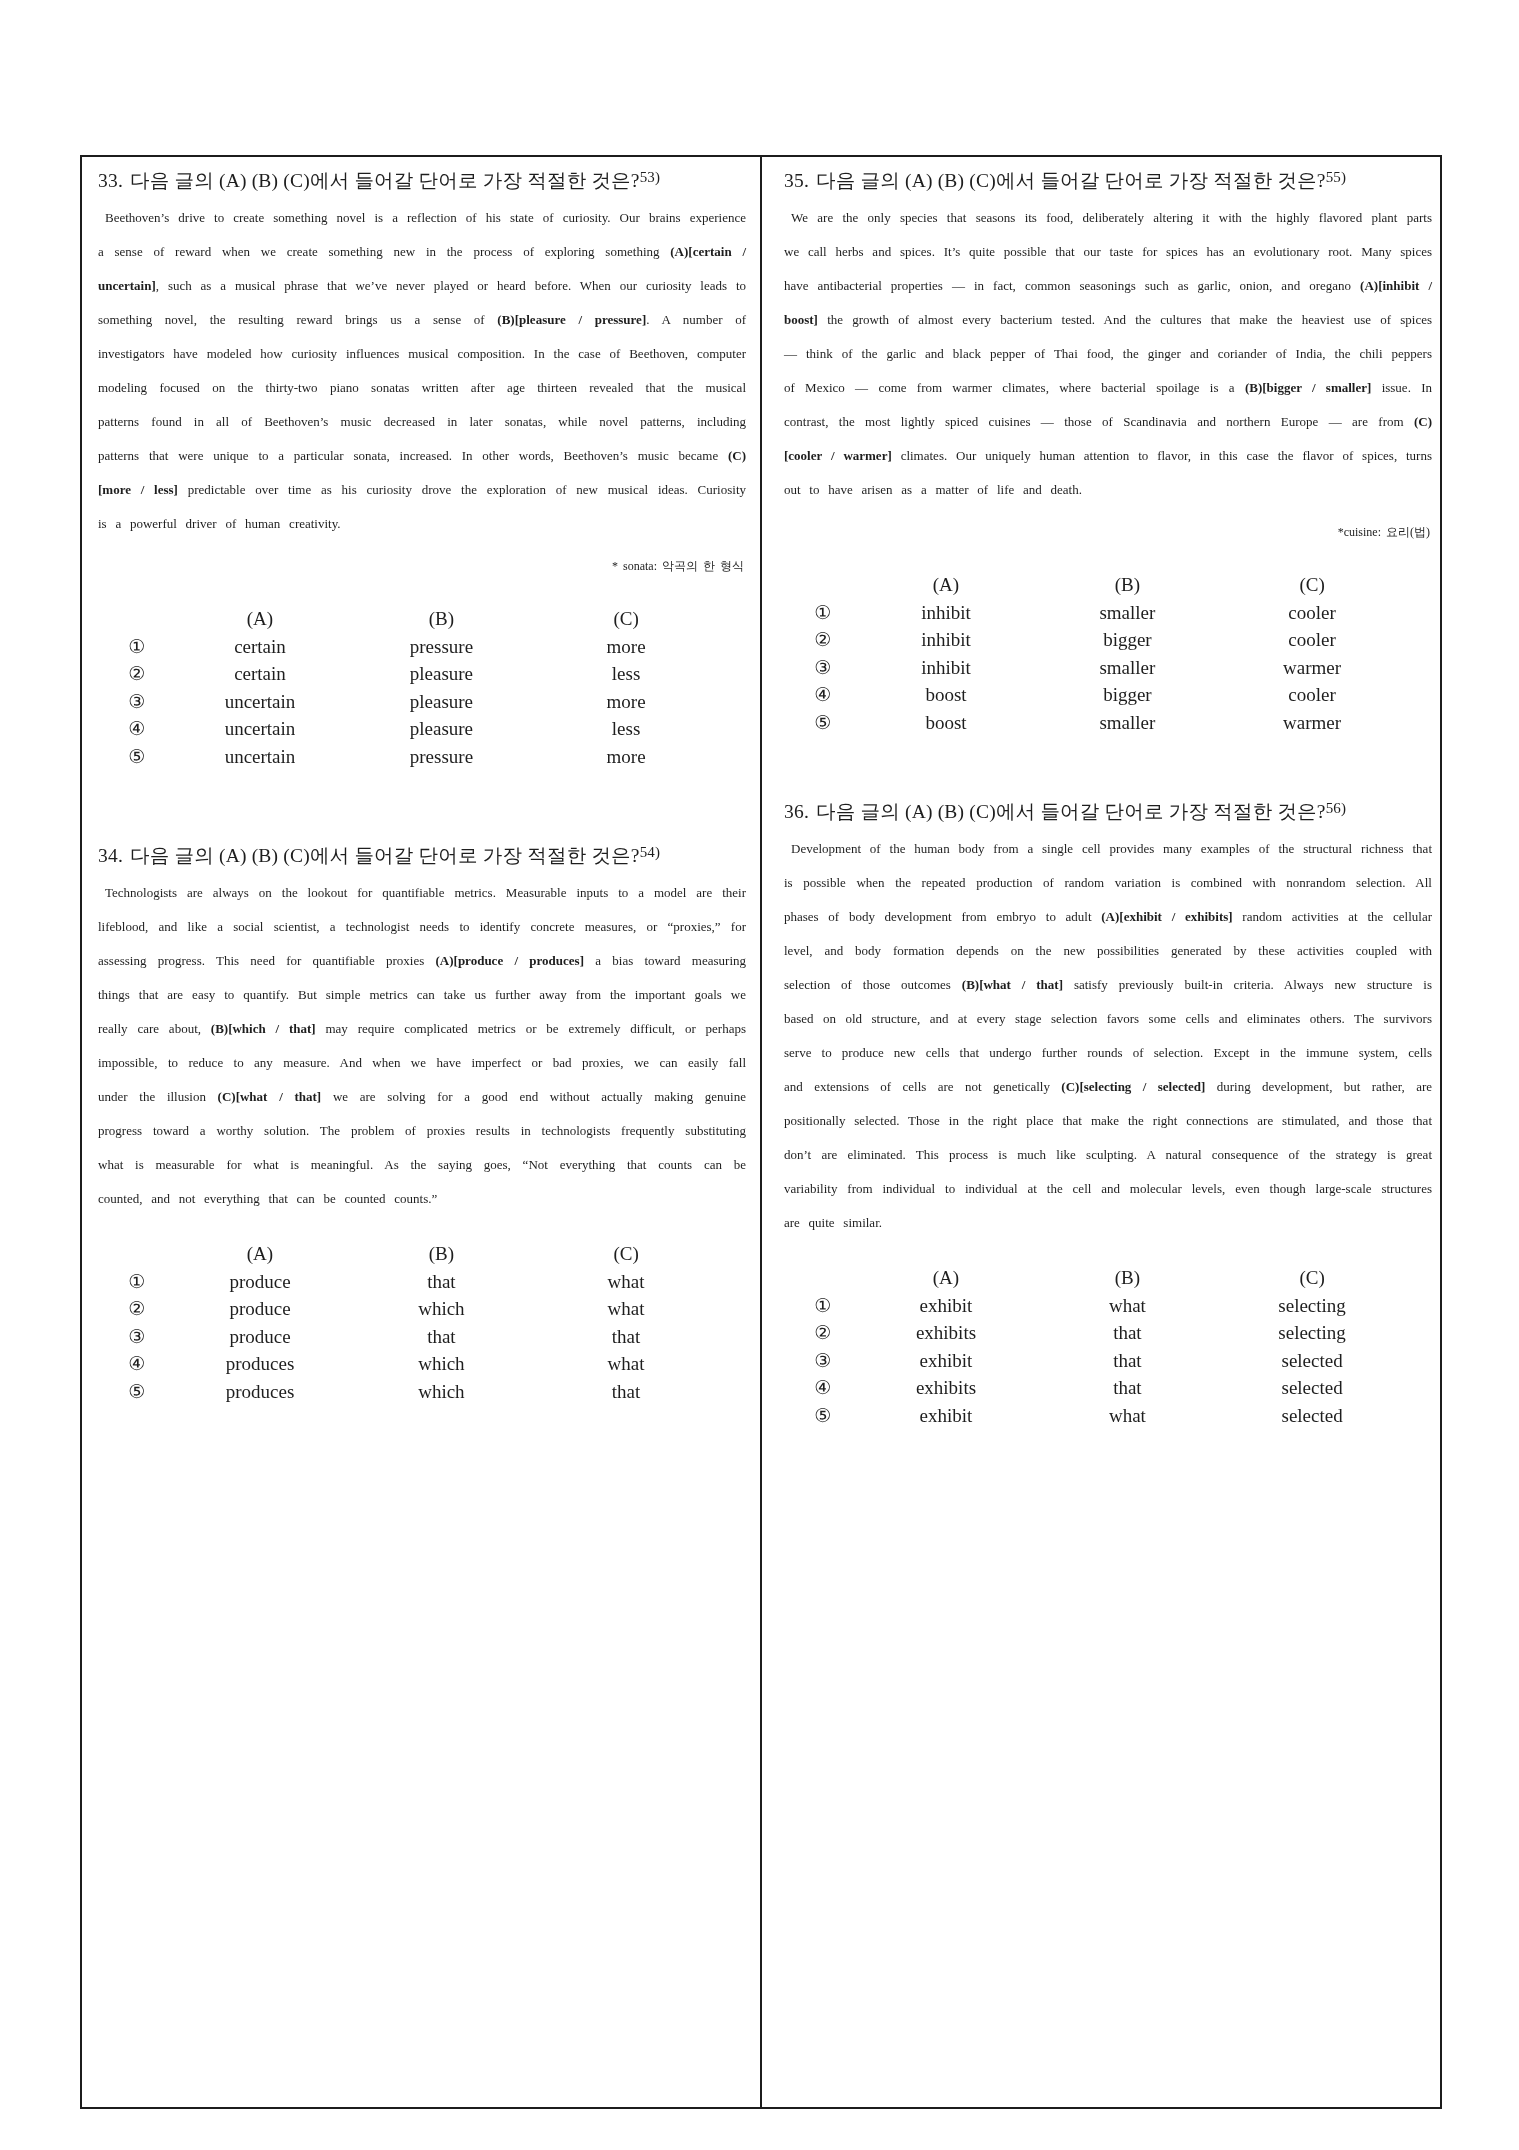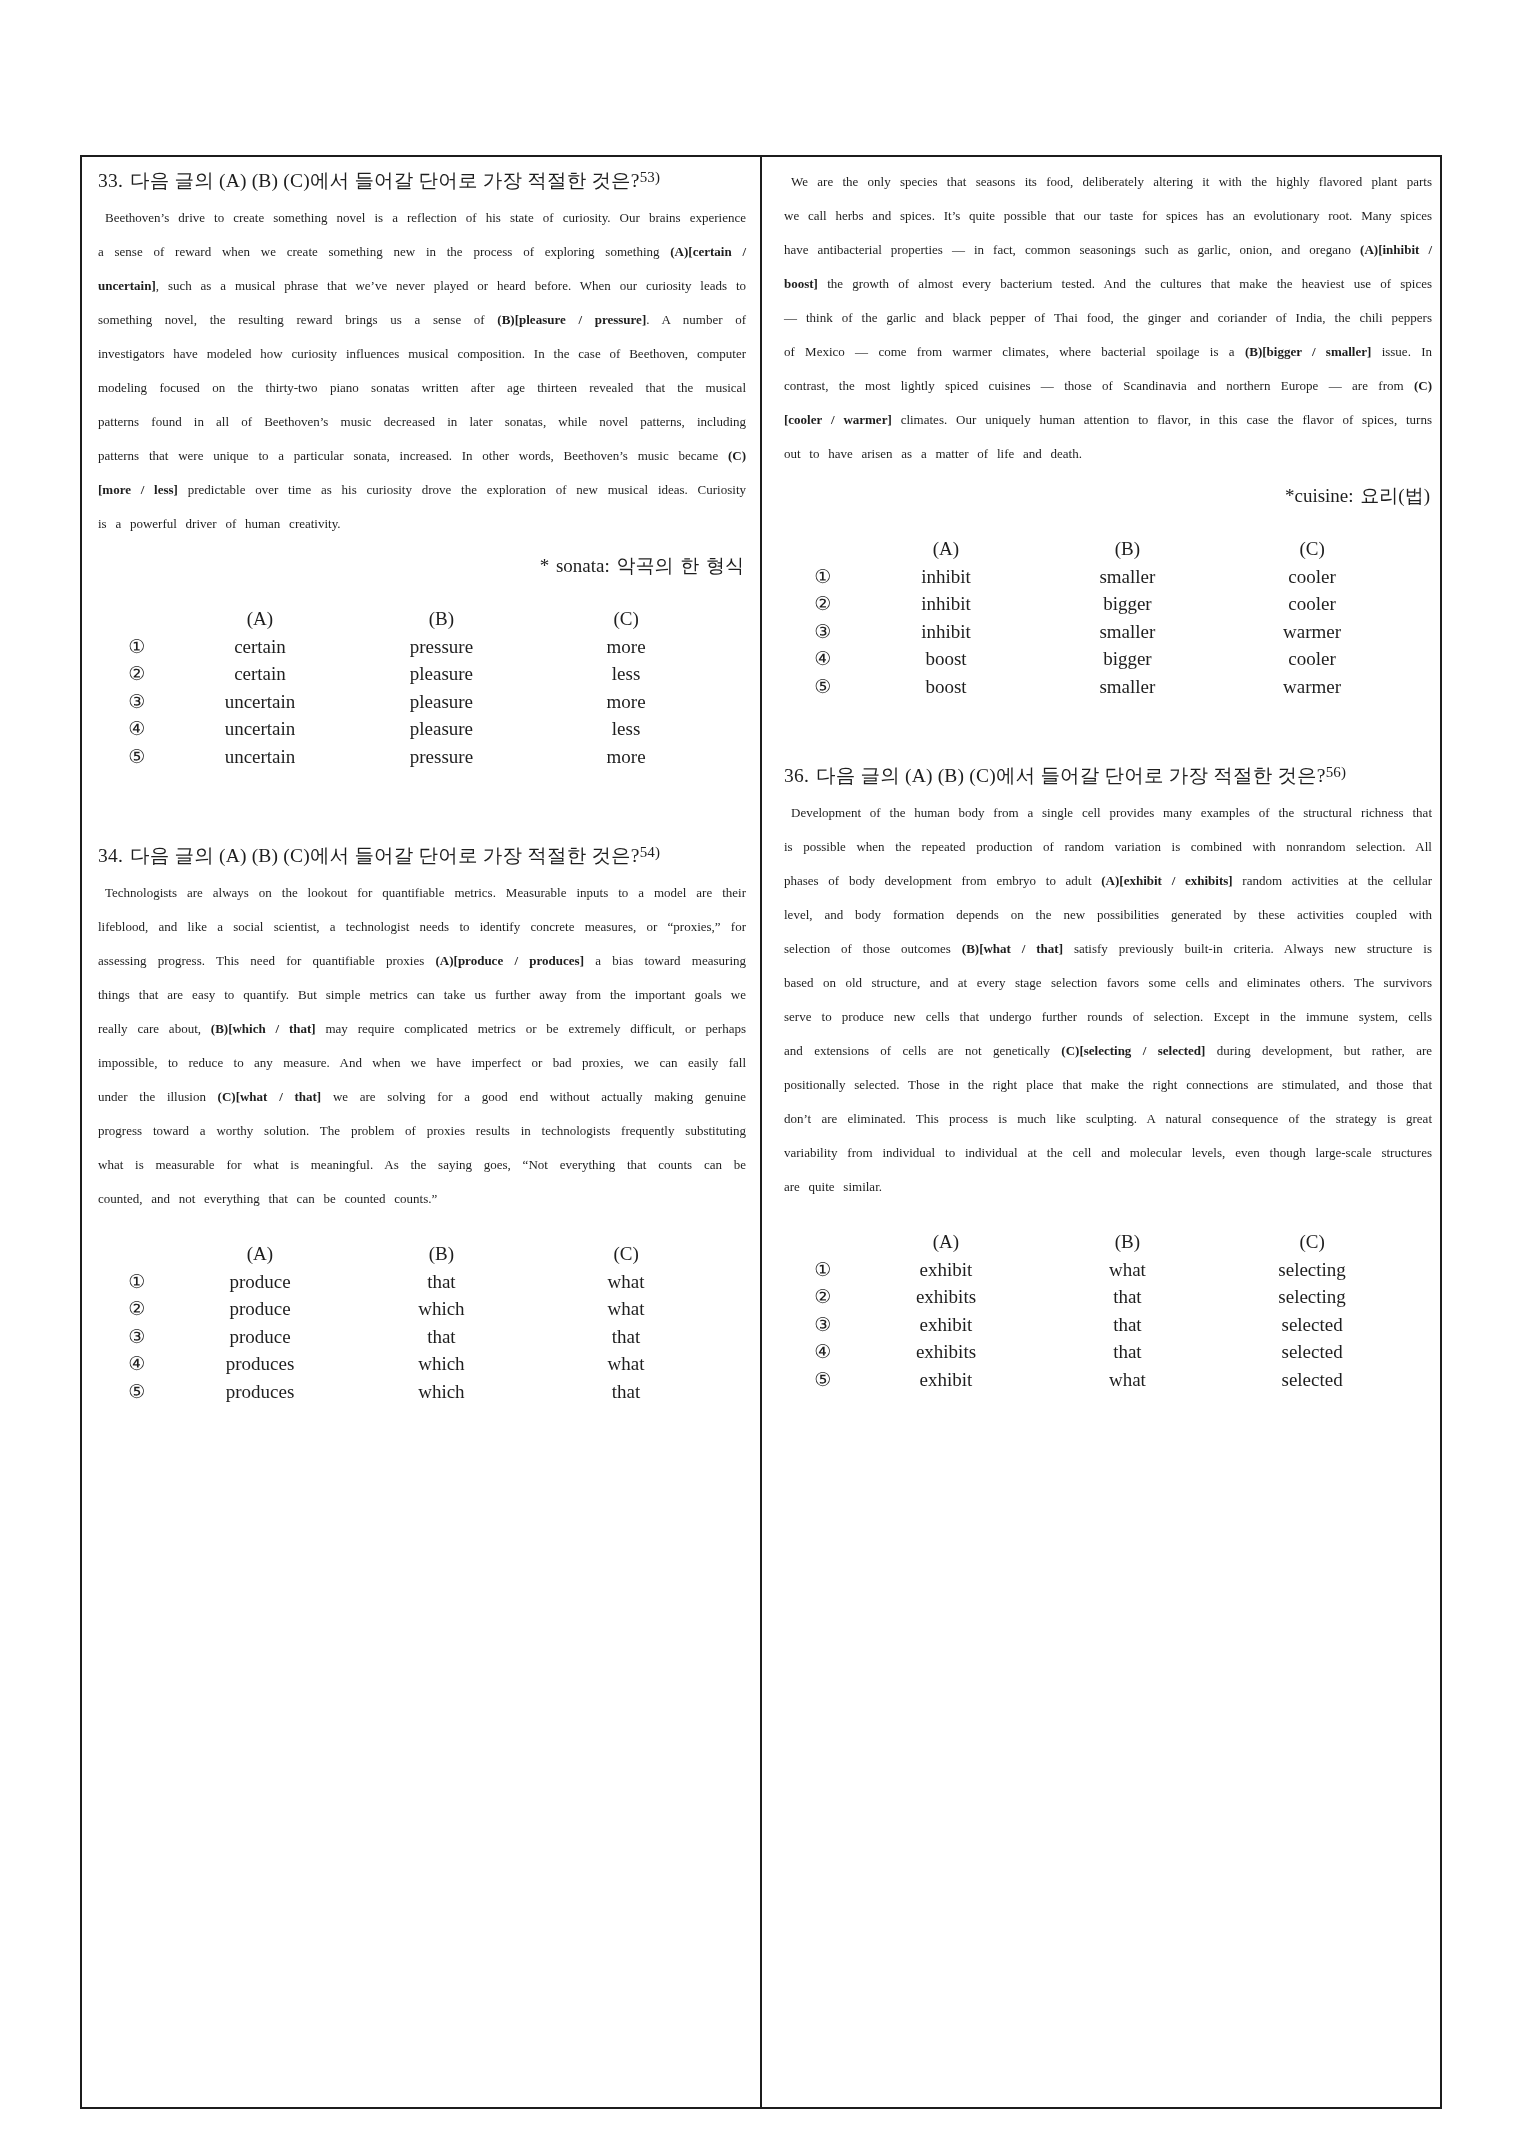--- a/index.html
+++ b/index.html
@@ -25,21 +25,21 @@
   .q-num{margin-right:7px;}
   sup.fn{font-size:15px;vertical-align:5px;line-height:0;}
 
   .passage{
     margin:2px 0 0 0;font-size:13px;line-height:34px;text-align:justify;
     word-spacing:5.5px;text-indent:7px;
   }
   .passage .bd{font-weight:700;}
 
   .annotation{
-    margin:10px 2px 0 0;font-size:19px;line-height:30px;text-align:right;
+    margin:10px 2px 0 0;font-size:12px;line-height:30px;text-align:right;
     word-spacing:2px;
     font-family:Liberation Serif, serif;
   }
 
   .opts{margin-top:24px;font-size:19px;}
   .opt-row{display:flex;line-height:27.5px;}
   .opt-row span{display:block;text-align:center;}
   .c0{width:12%;}
   .c1{width:26%;}
   .c2{width:30%;}
@@ -140,20 +140,21 @@
           <span class="c2">which</span>
           <span class="c3">that</span>
         </div>
       </div>
     </section>
   </div>
 
   <div class="col col-right">
 
     <section>
+      <h2 class="q-header"><span class="q-num">35.</span><span>다음 글의 (A) (B) (C)에서 들어갈 단어로 가장 적절한 것은?</span><sup class="fn">55)</sup></h2>
       <p class="passage"><span>We are the only species that seasons its food, deliberately altering it with the highly flavored plant parts we call herbs and spices. It’s quite possible that our taste for spices has an evolutionary root. Many spices have antibacterial properties — in fact, common seasonings such as garlic, onion, and oregano </span><span class="bd">(A)[inhibit / boost]</span><span> the growth of almost every bacterium tested. And the cultures that make the heaviest use of spices — think of the garlic and black pepper of Thai food, the ginger and coriander of India, the chili peppers of Mexico — come from warmer climates, where bacterial spoilage is a </span><span class="bd">(B)[bigger / smaller]</span><span> issue. In contrast, the most lightly spiced cuisines — those of Scandinavia and northern Europe — are from </span><span class="bd">(C)[cooler / warmer]</span><span> climates. Our uniquely human attention to flavor, in this case the flavor of spices, turns out to have arisen as a matter of life and death.</span></p>
       <p class="annotation">*cuisine: 요리(법)</p>
       <div class="opts">
         <div class="opt-row">
           <span class="c0"></span>
           <span class="c1">(A)</span>
           <span class="c2">(B)</span>
           <span class="c3">(C)</span>
         </div>
         <div class="opt-row">

